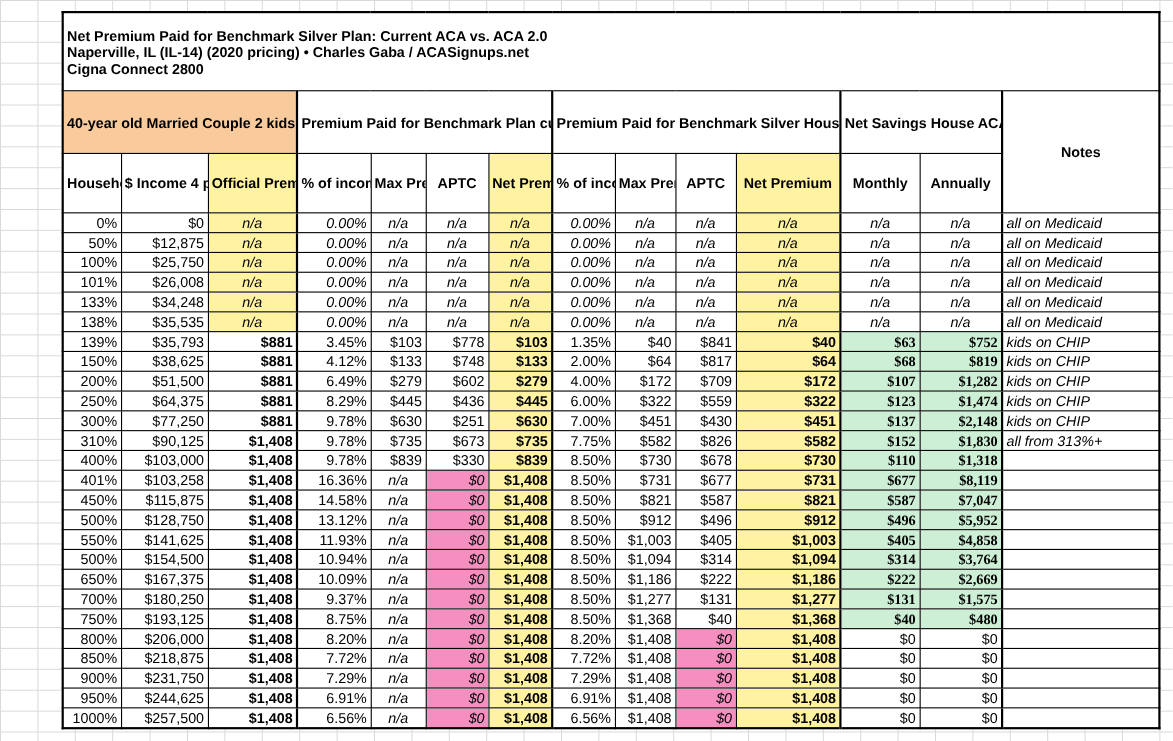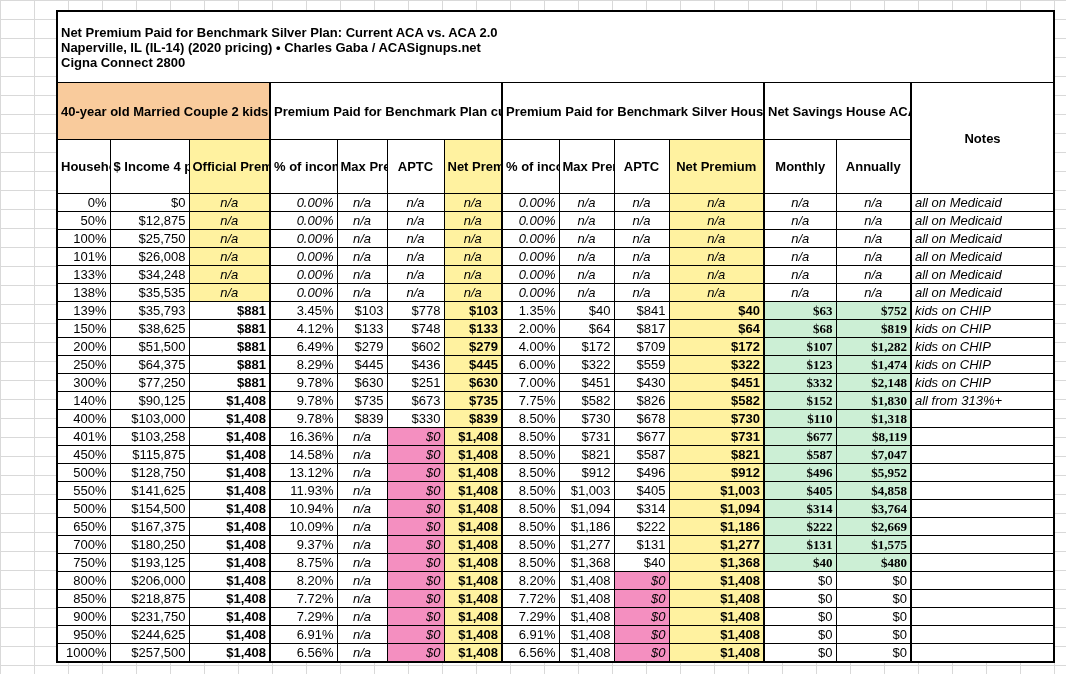--- a/index.html
+++ b/index.html
@@ -292,26 +292,26 @@
         <td class="">$77,250</td>
         <td class="b vr">$881</td>
         <td class="">9.78%</td>
         <td class="">$630</td>
         <td class="">$251</td>
         <td class="yellow b vr">$630</td>
         <td class="">7.00%</td>
         <td class="">$451</td>
         <td class="">$430</td>
         <td class="yellow b vr">$451</td>
-        <td class="green b">$332</td>
+        <td class="green b">$137</td>
         <td class="green b vr">$2,148</td>
         <td class="note">kids on CHIP</td>
       </tr>
       <tr>
-        <td class="">140%</td>
+        <td class="">310%</td>
         <td class="">$90,125</td>
         <td class="b vr">$1,408</td>
         <td class="">9.78%</td>
         <td class="">$735</td>
         <td class="">$673</td>
         <td class="yellow b vr">$735</td>
         <td class="">7.75%</td>
         <td class="">$582</td>
         <td class="">$826</td>
         <td class="yellow b vr">$582</td>

